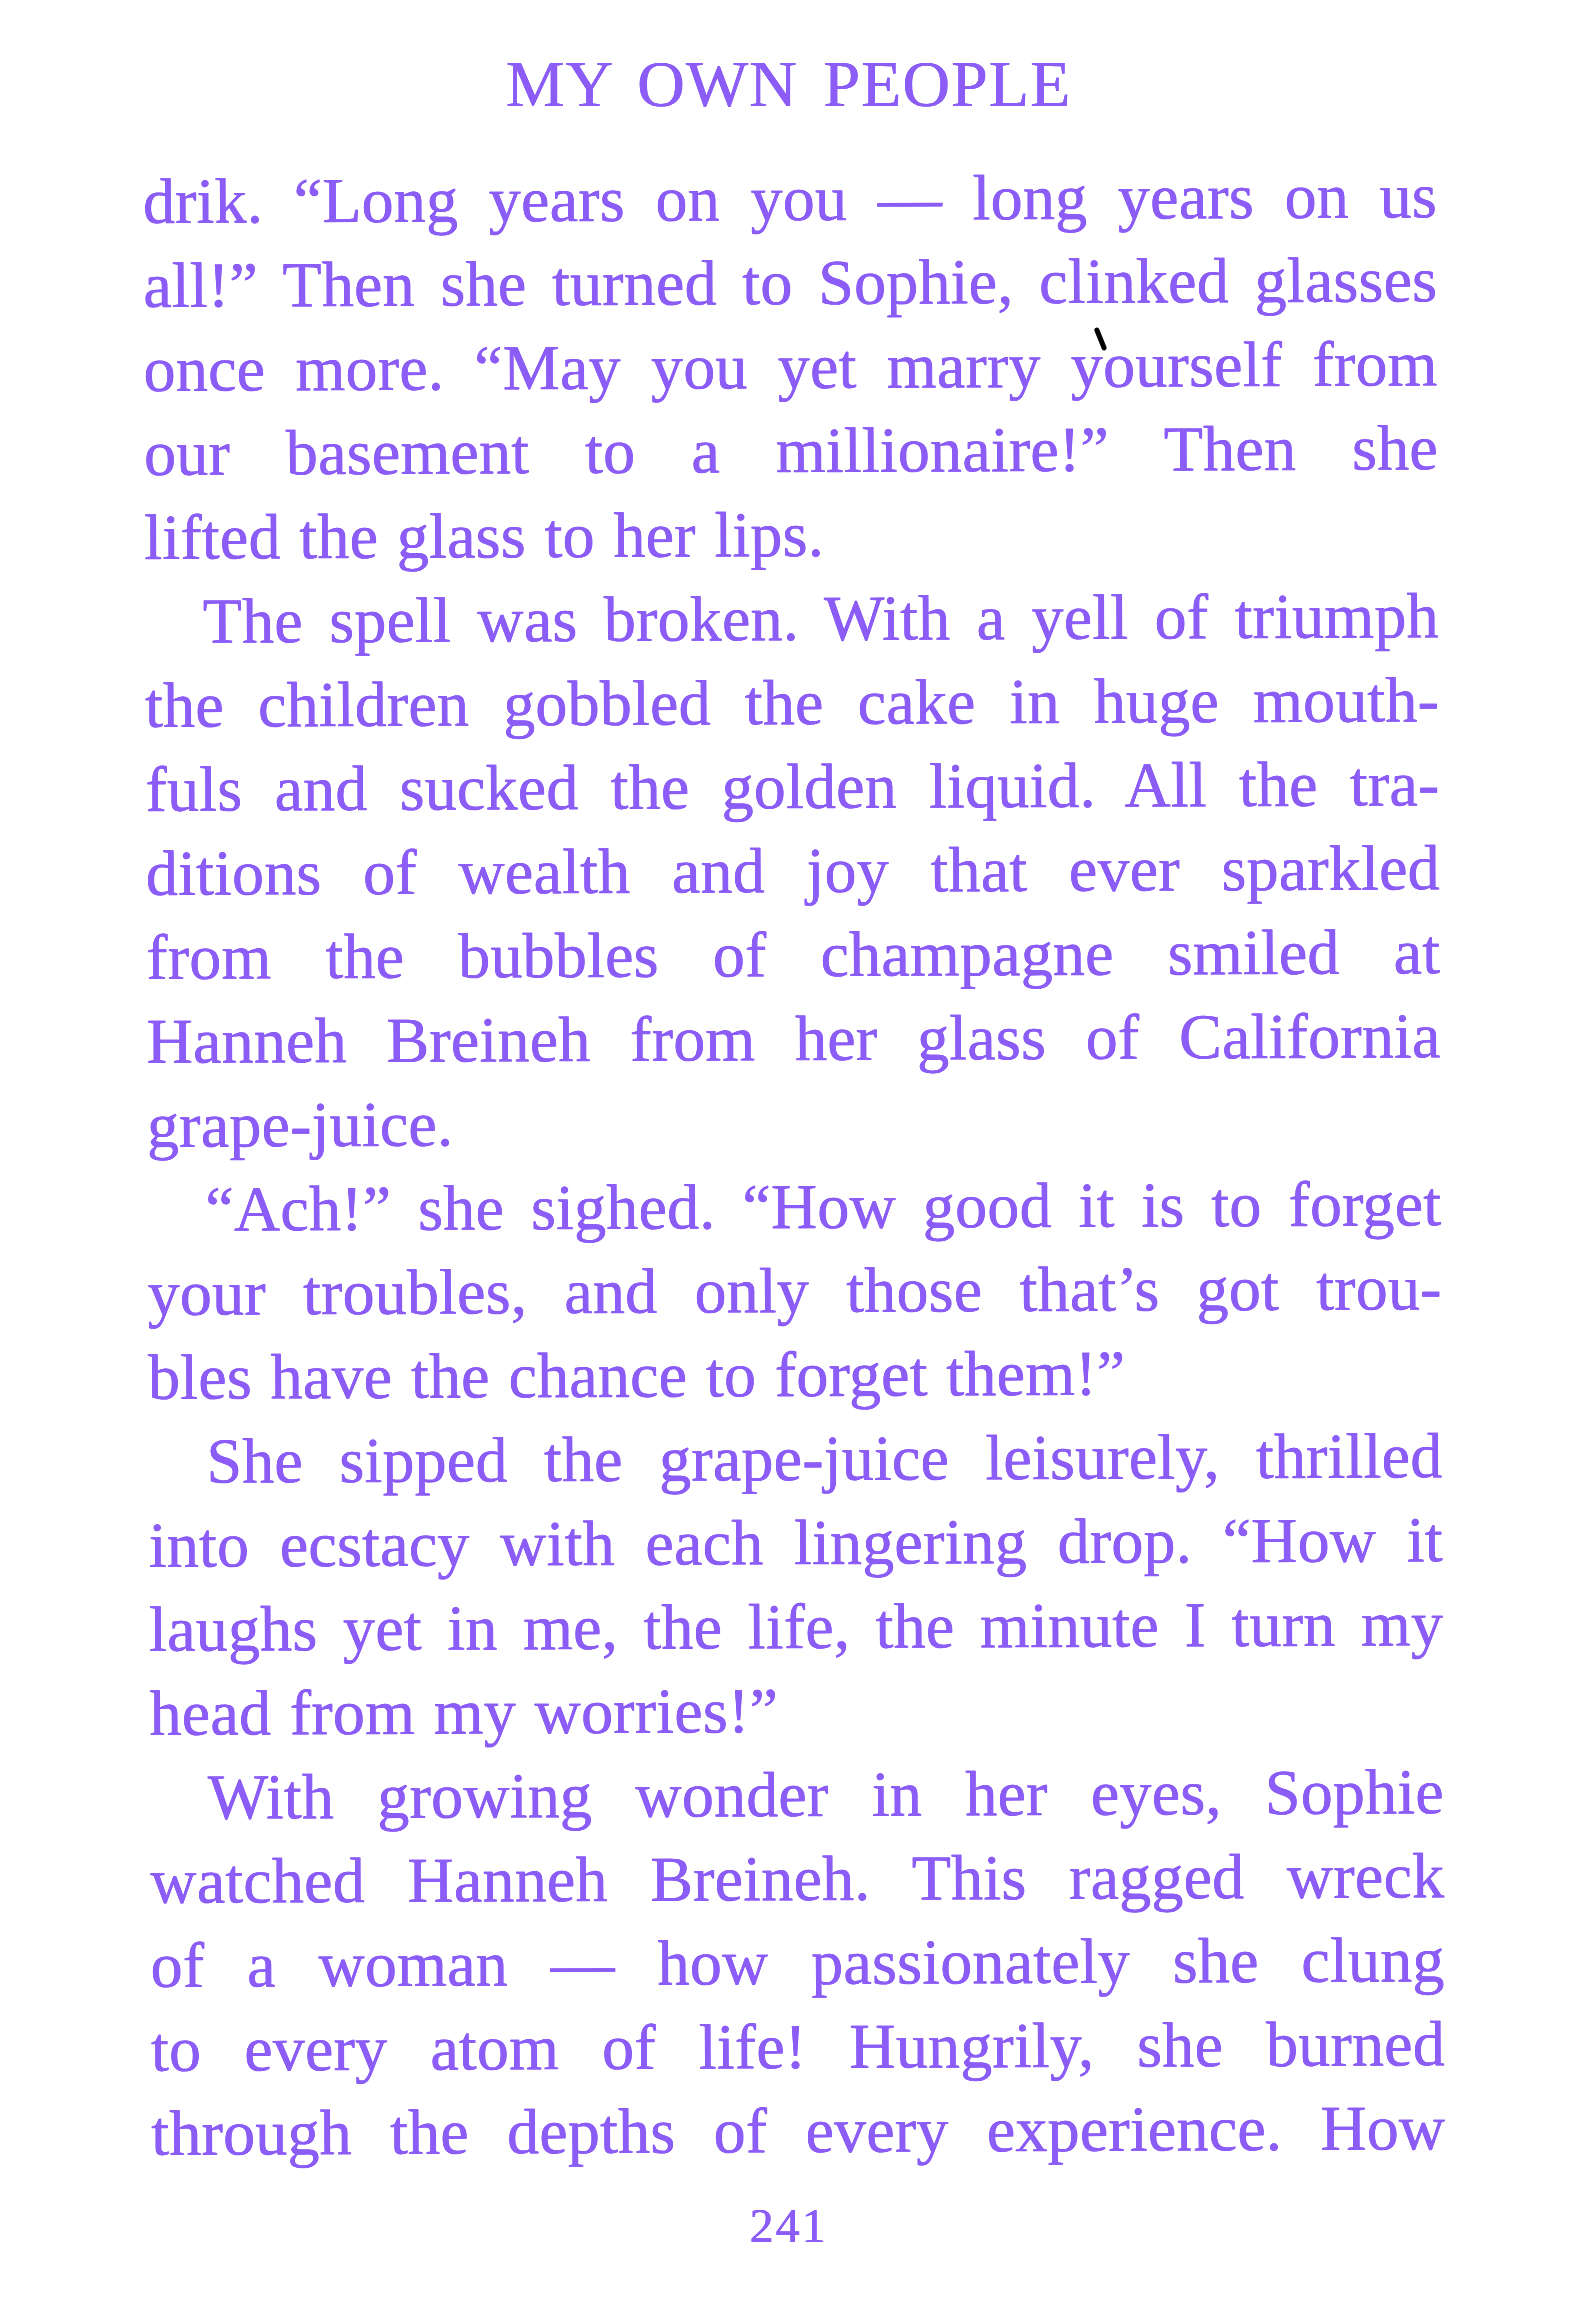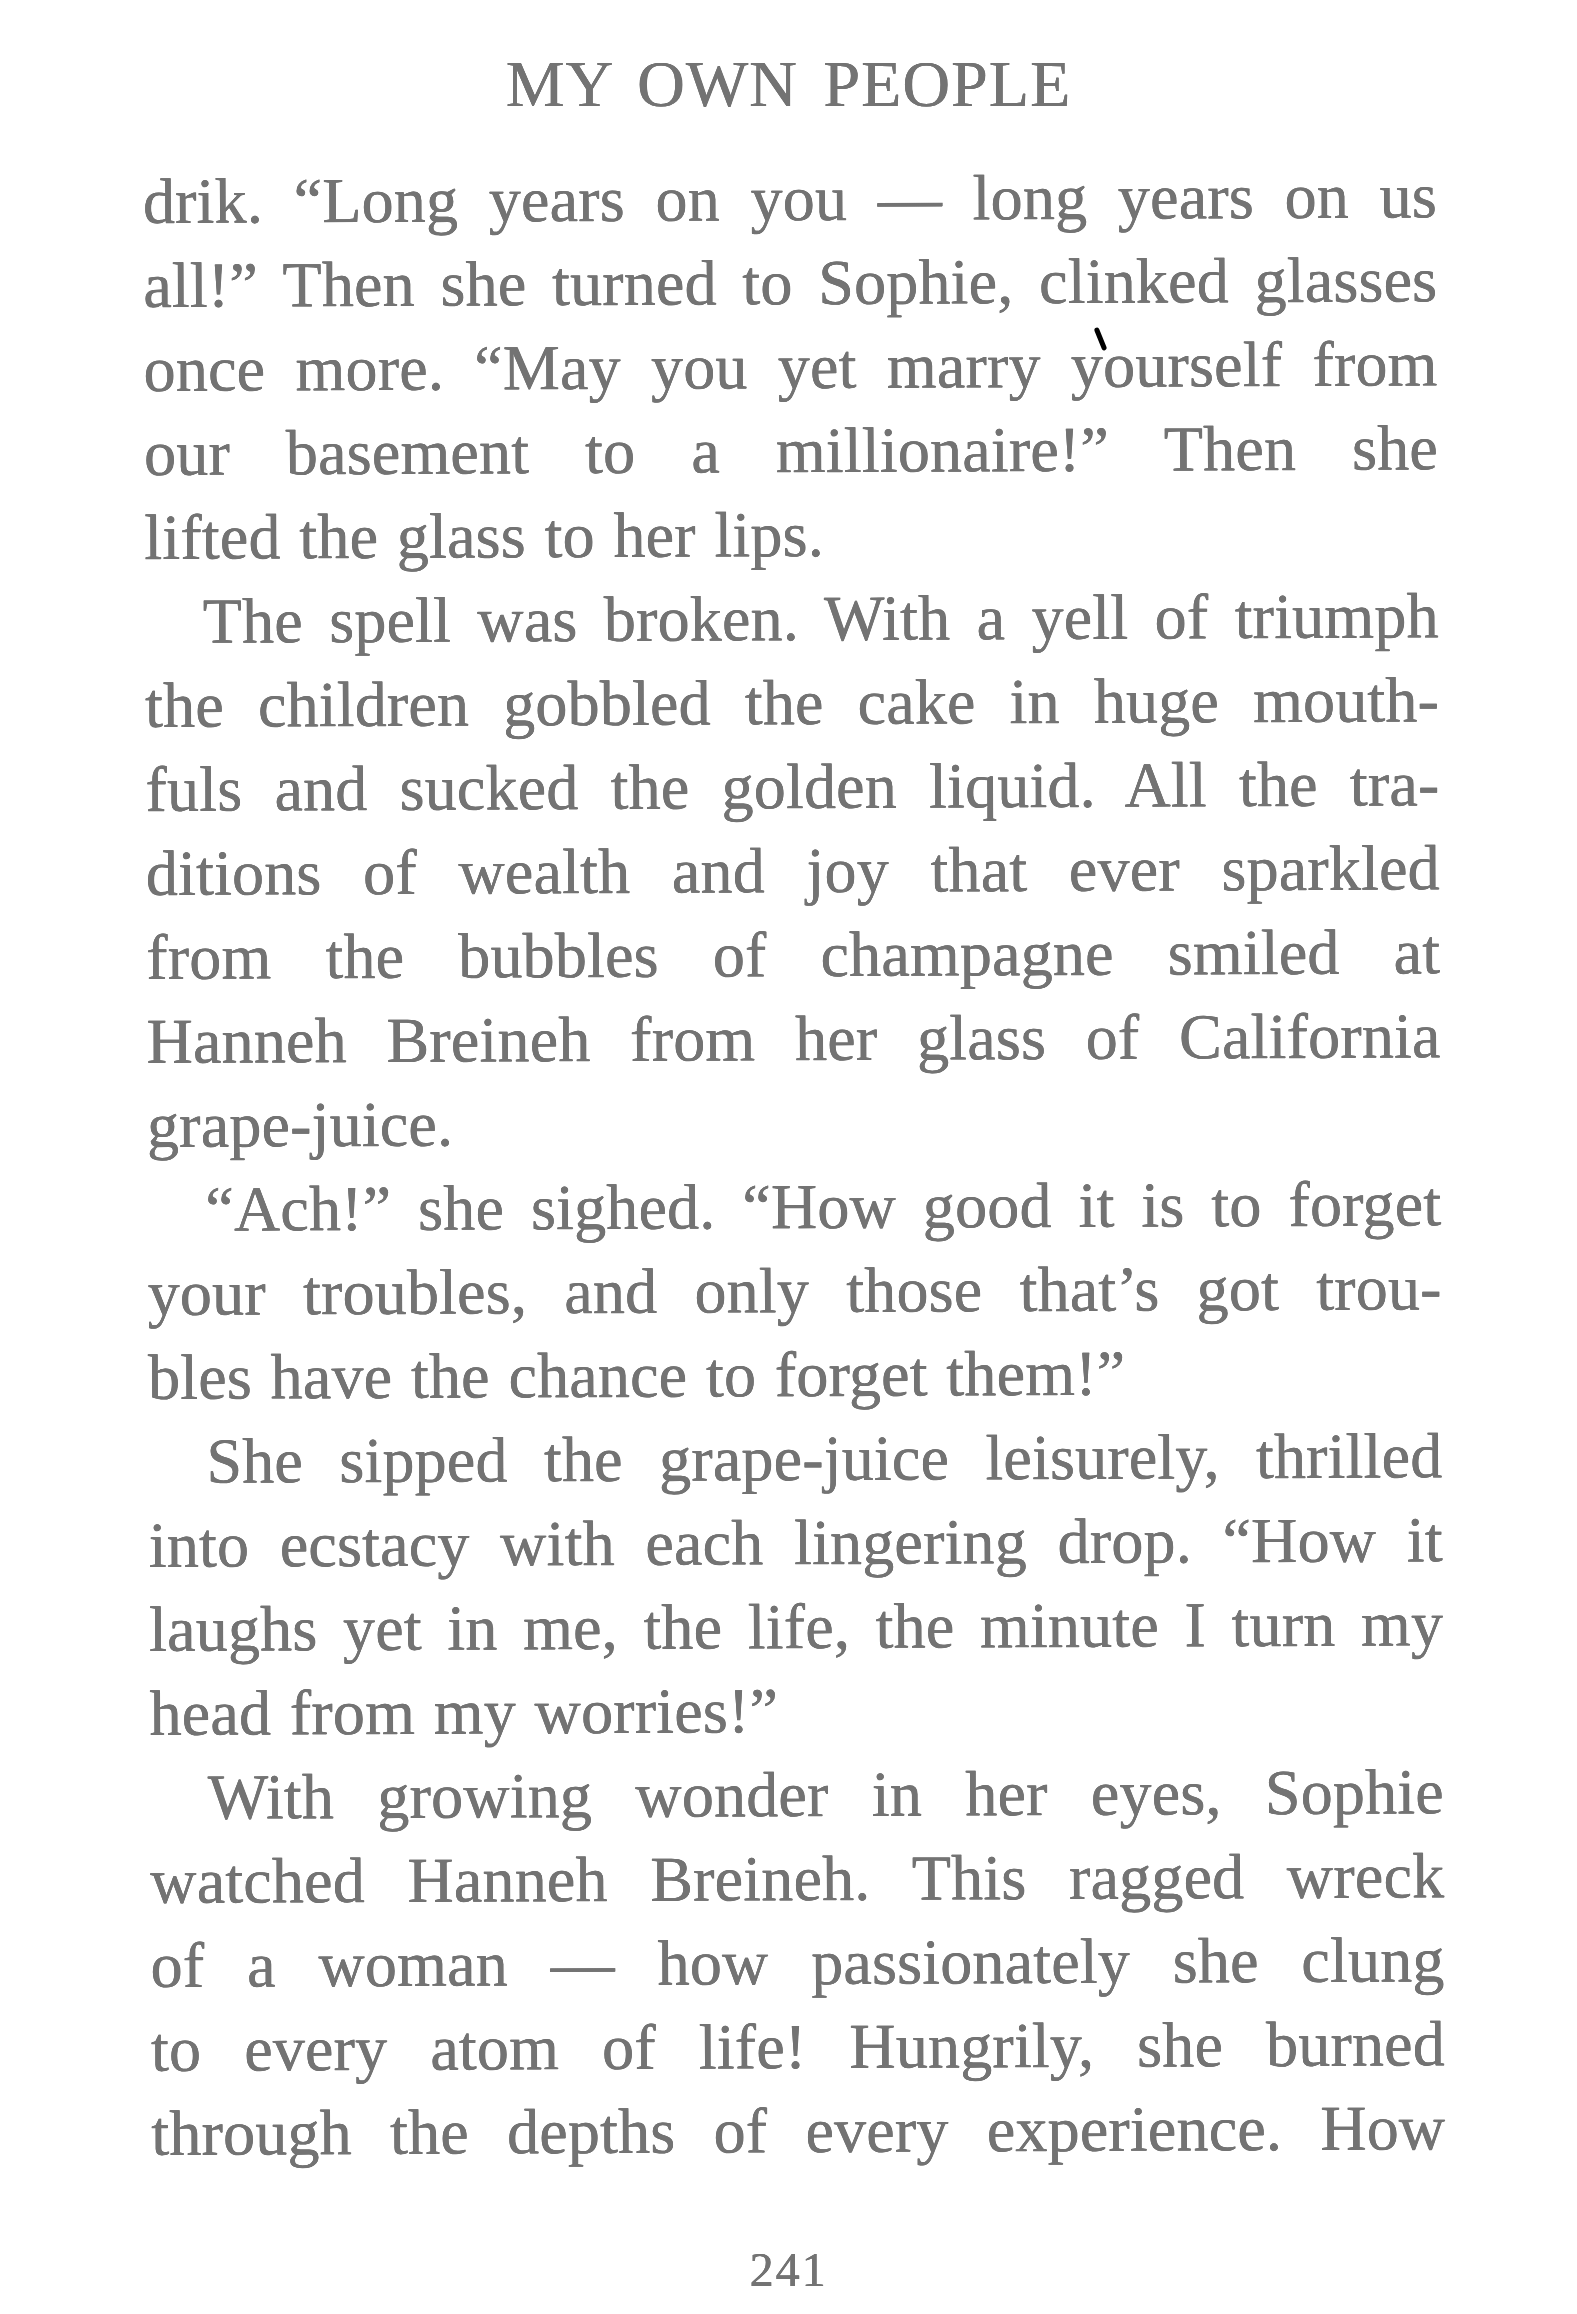--- a/index.html
+++ b/index.html
@@ -10,21 +10,21 @@
   body {
     width: 1577px;
     height: 2314px;
     overflow: hidden;
   }
   .page {
     position: relative;
     width: 1577px;
     height: 2314px;
     background: #ffffff;
-    color: #737373;
+    color: #8b5cf6;
     font-family: "Liberation Serif", "DejaVu Serif", serif;
     text-shadow: 0.4px 0 0 currentColor, 0 0.3px 0 currentColor; 
   }
   .running-head {
     position: absolute;
     top: 51px;
     left: 0;
     width: 100%;
     text-align: center;
     font-size: 66px;
@@ -72,21 +72,20 @@
   }
   .page-number {
     position: absolute;
     top: 2202px;
     left: 0;
     width: 100%;
     text-align: center;
     font-size: 48px;
     line-height: 1;
     letter-spacing: 2px;
-    margin-top: 44px;
   }
 </style>
 </head>
 <body>
 
 <div class="page">
 
   <header class="running-head">MY OWN PEOPLE</header>
 
   <div class="scan-artifact"></div>

